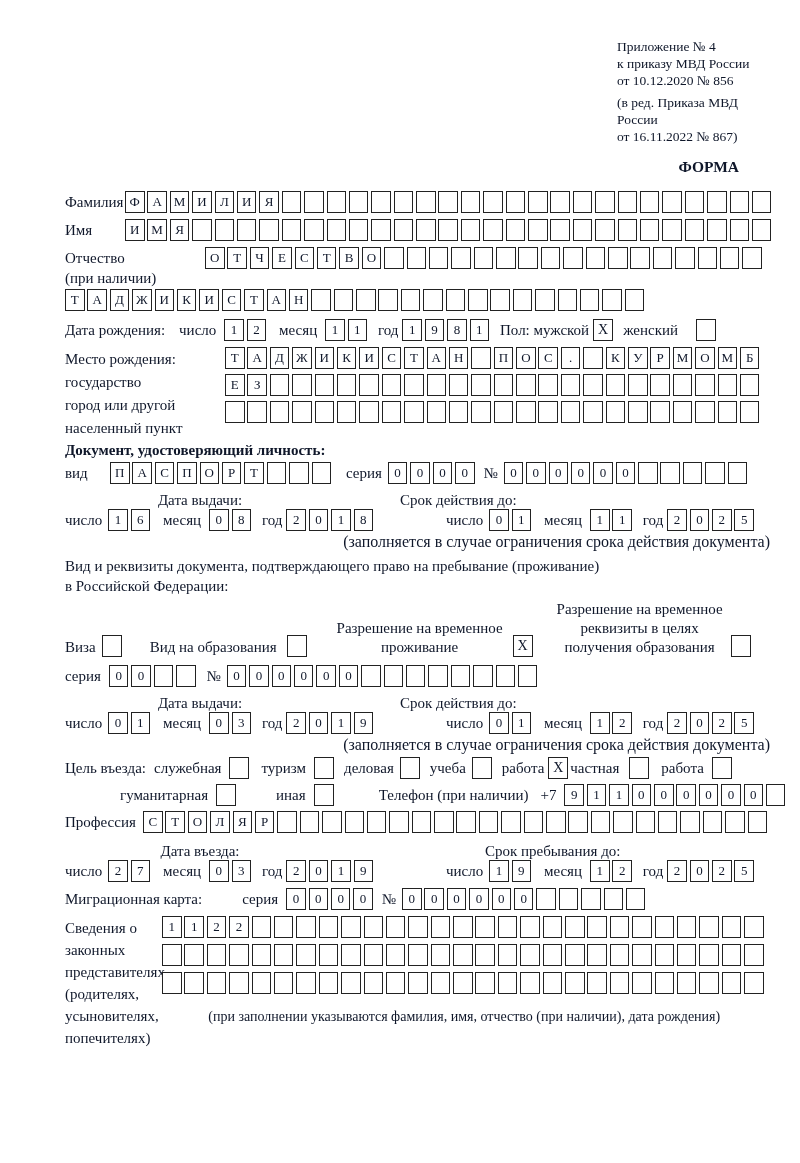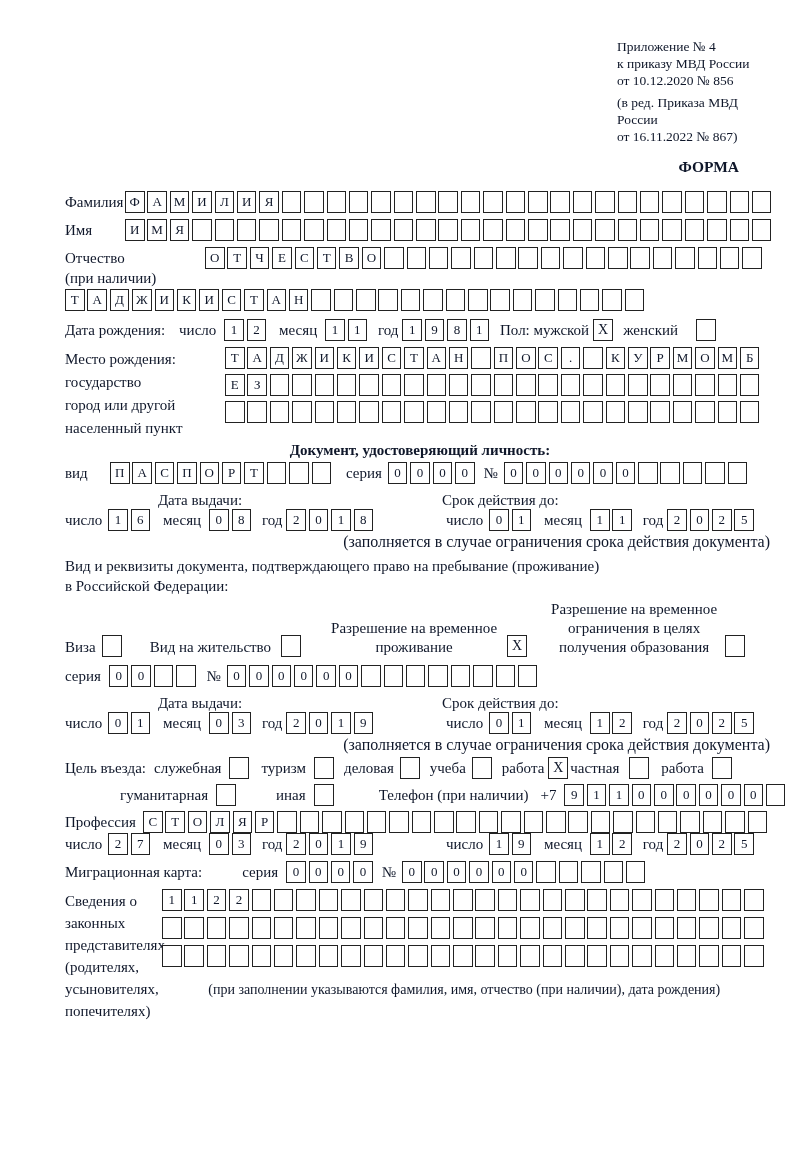--- a/index.html
+++ b/index.html
@@ -33,31 +33,31 @@
     font-size:13px; flex:none; background:#fff;
   }
   .cb {
     width:20px; height:22px; border:1.6px solid #222; flex:none;
     display:inline-flex; align-items:center; justify-content:center; font-size:14px; background:#fff;
   }
   .mb5 { margin-bottom:5px; }
   .mb6 { margin-bottom:6px; }
   .itext { white-space:nowrap; line-height:22px; flex:none; }
   .irow { display:flex; align-items:flex-end; }
-  .center-h { text-align:center; font-weight:bold; margin-top:7px; }
+  .center-h { font-weight:bold; margin-top:7px; }
   
   .dtitles { display:flex; margin-top:8px; line-height:17px; }
   .dt1 { width:270px; text-align:center; flex:none; }
   .note { font-size:16px; line-height:17px; text-align:right; padding-right:5px; margin-top:2px; }
   .opt { text-align:center; line-height:19px; flex:none; }
   .mr2{margin-right:2px}.mr4{margin-right:4px}.mr6{margin-right:6px}.mr8{margin-right:8px}
   .mr10{margin-right:10px}.mr12{margin-right:12px}.mr14{margin-right:14px}.mr18{margin-right:18px}
   .mr24{margin-right:24px}.mr28{margin-right:28px}.mr30{margin-right:30px}.mr40{margin-right:40px}.mr45{margin-right:45px}
   .ml8{margin-left:8px}.ml10{margin-left:10px}.ml55{margin-left:55px}.ml70{margin-left:70px}
-  .ml150{margin-left:150px}.ml155{margin-left:107px}
+  .ml150{margin-left:150px}.ml155{margin-left:65px}
   .gnote { font-size:14px; line-height:17px; text-align:center; margin-top:14px; }
 </style>
 </head>
 <body>
 
 <div class="page">
 
   <div class="hdr">
     <div>Приложение № 4</div>
     <div>к приказу МВД России</div>
@@ -401,30 +401,30 @@
       </div>
   </div>
   <div class="note">(заполняется в случае ограничения срока действия документа)</div>
 
   <div style="margin-top:6px; line-height:20px">Вид и реквизиты документа, подтверждающего право на пребывание (проживание)</div>
   <div style="line-height:20px">в Российской Федерации:</div>
 
   <div class="irow" style="margin-top:4px">
     <span class="opt mr6">Виза</span>
     <span class="cb mr28"></span>
-    <span class="opt mr10">Вид на жительство</span>
+    <span class="opt mr10">Вид на образования</span>
     <span class="cb mr30"></span>
     <span class="opt mr10">
       <span>Разрешение на временное</span><br>
       <span>проживание</span>
     </span>
     <span class="cb mr24">X</span>
     <span class="opt mr8">
       <span>Разрешение на временное</span><br>
-      <span>ограничения в целях</span><br>
+      <span>реквизиты в целях</span><br>
       <span>получения образования</span>
     </span>
     <span class="cb"></span>
   </div>
 
   <div class="irow" style="margin-top:8px">
     <span class="itext mr8">серия</span>
     <div class="cells mr8">
         <div class="cell">0</div>
         <div class="cell">0</div>
@@ -558,20 +558,24 @@
         <div class="cell"></div>
         <div class="cell"></div>
         <div class="cell"></div>
         <div class="cell"></div>
         <div class="cell"></div>
         <div class="cell"></div>
         <div class="cell"></div>
       </div>
   </div>
 
+  <div class="dtitles" style="margin-top:10px">
+    <span class="dt1">Дата въезда:</span>
+    <span class="ml150">Срок пребывания до:</span>
+  </div>
   <div class="irow">
     <span class="itext mr6">число</span>
     <div class="cells">
         <div class="cell">2</div>
         <div class="cell">7</div>
       </div>
     <span class="itext ml10 mr8">месяц</span>
     <div class="cells">
         <div class="cell">0</div>
         <div class="cell">3</div>

